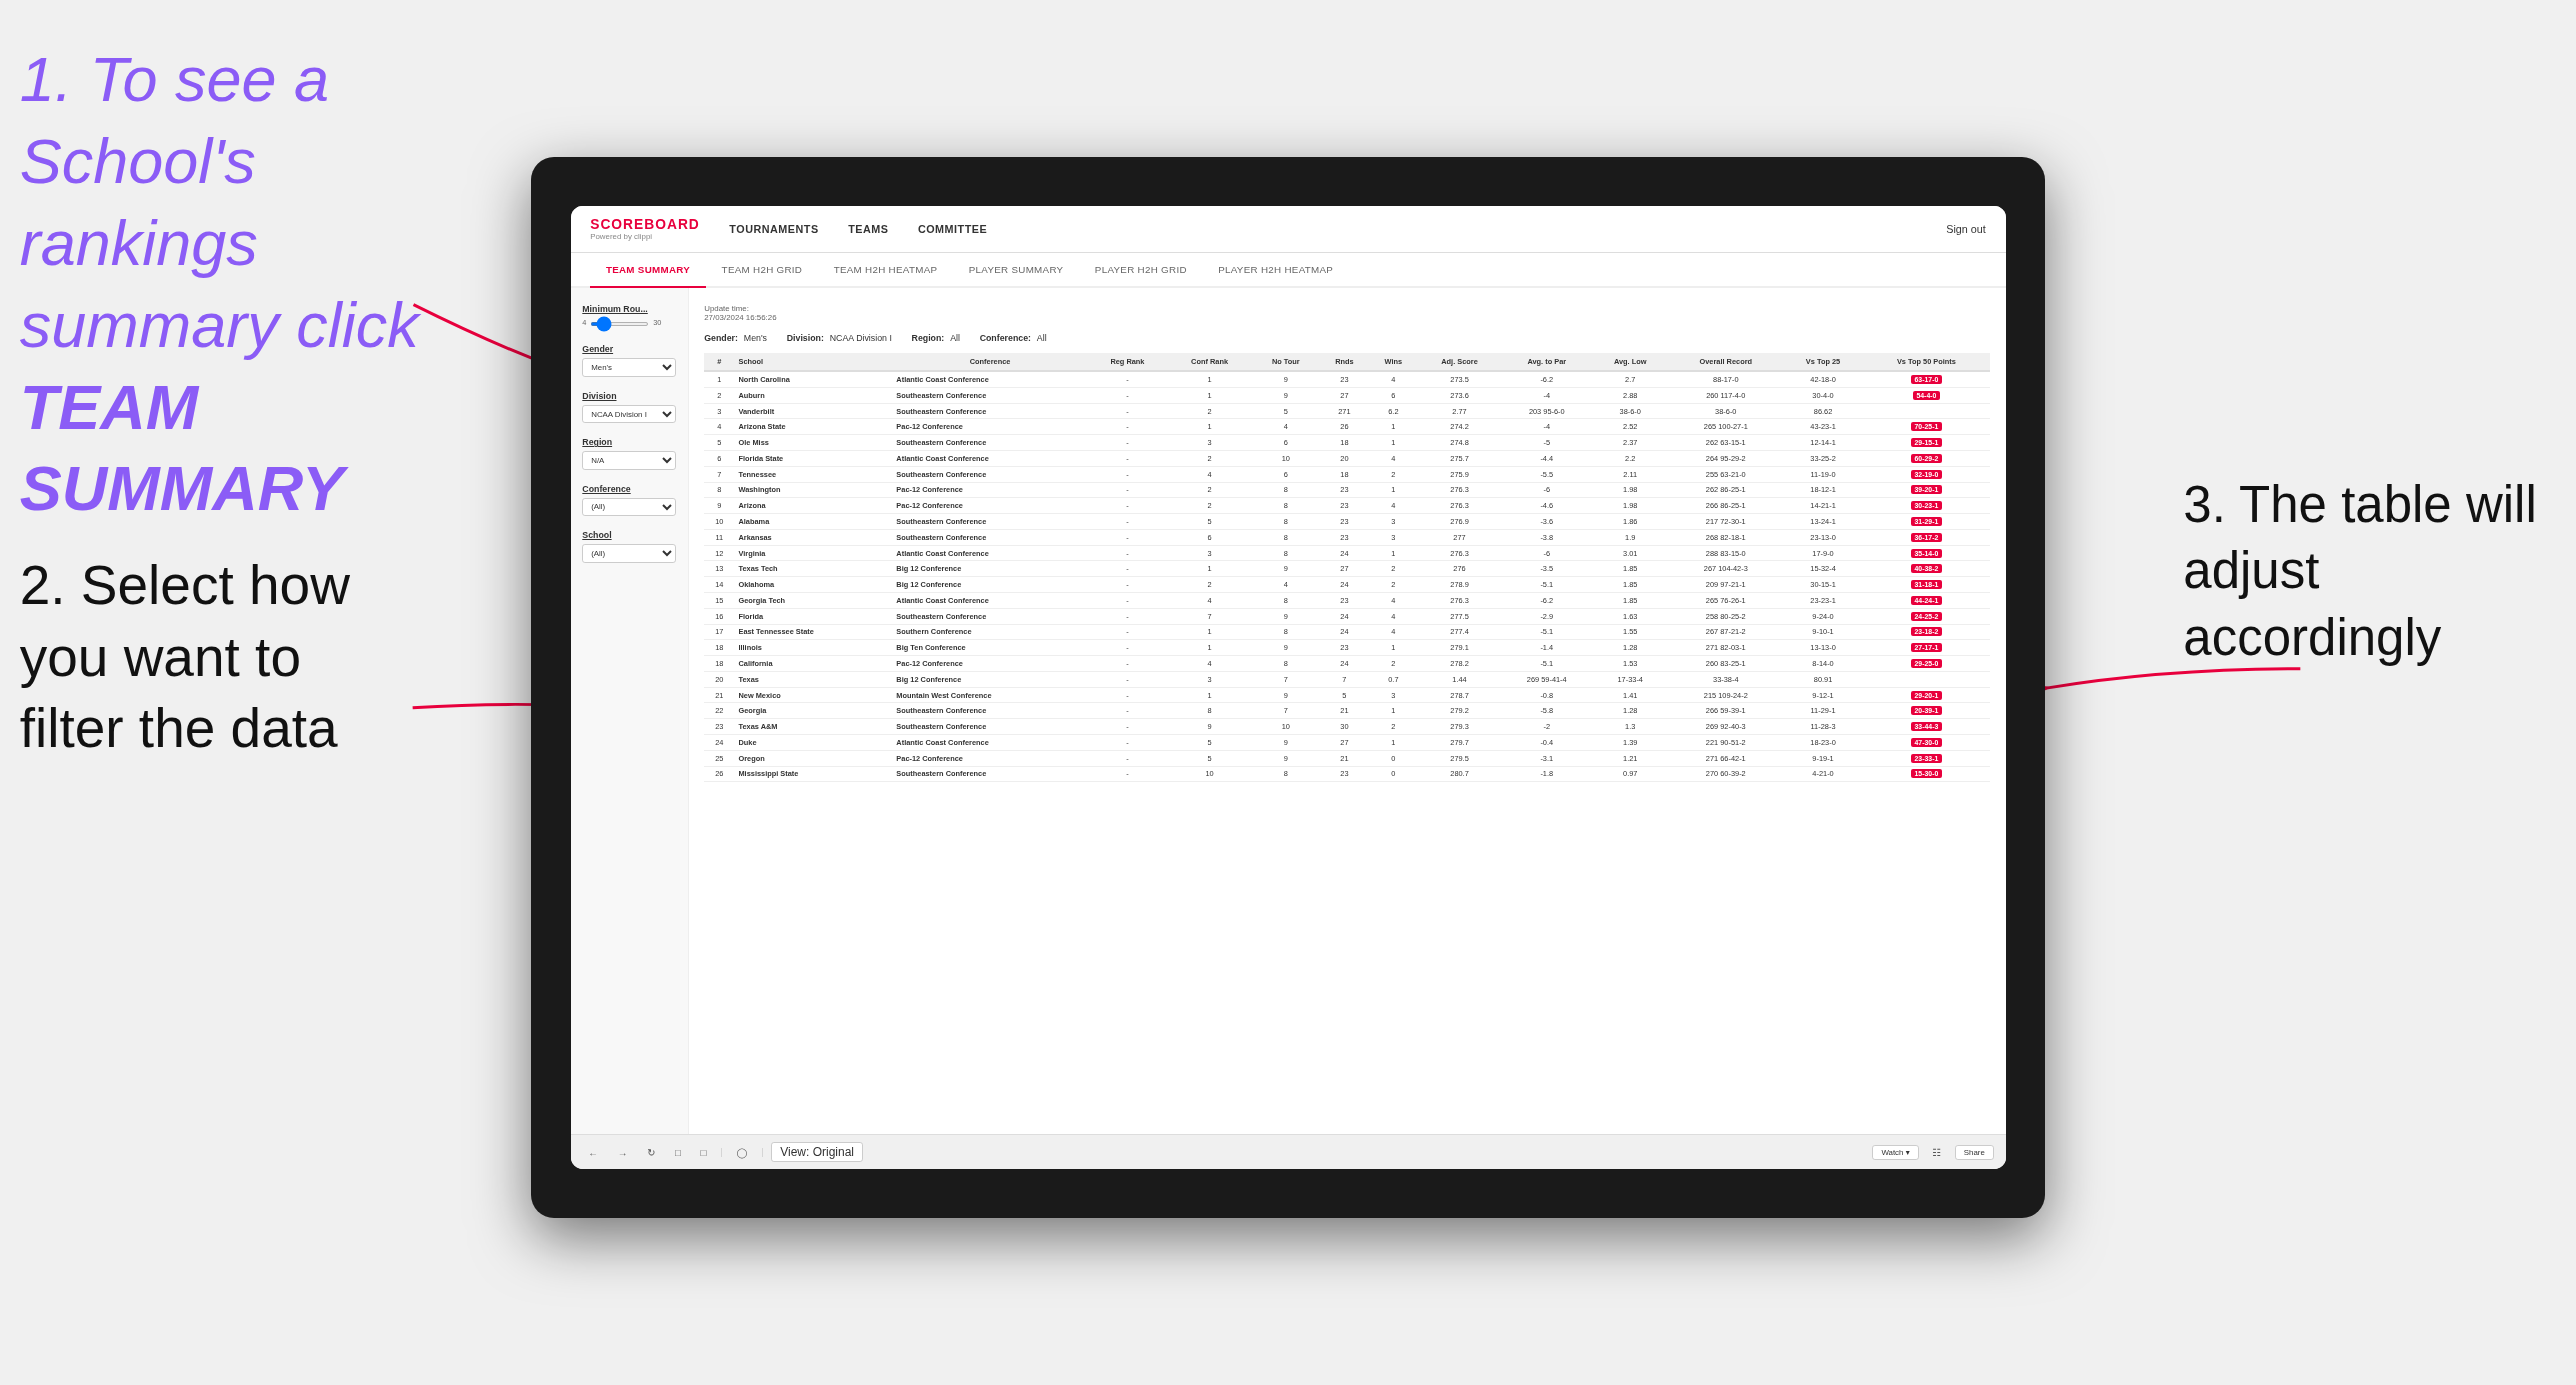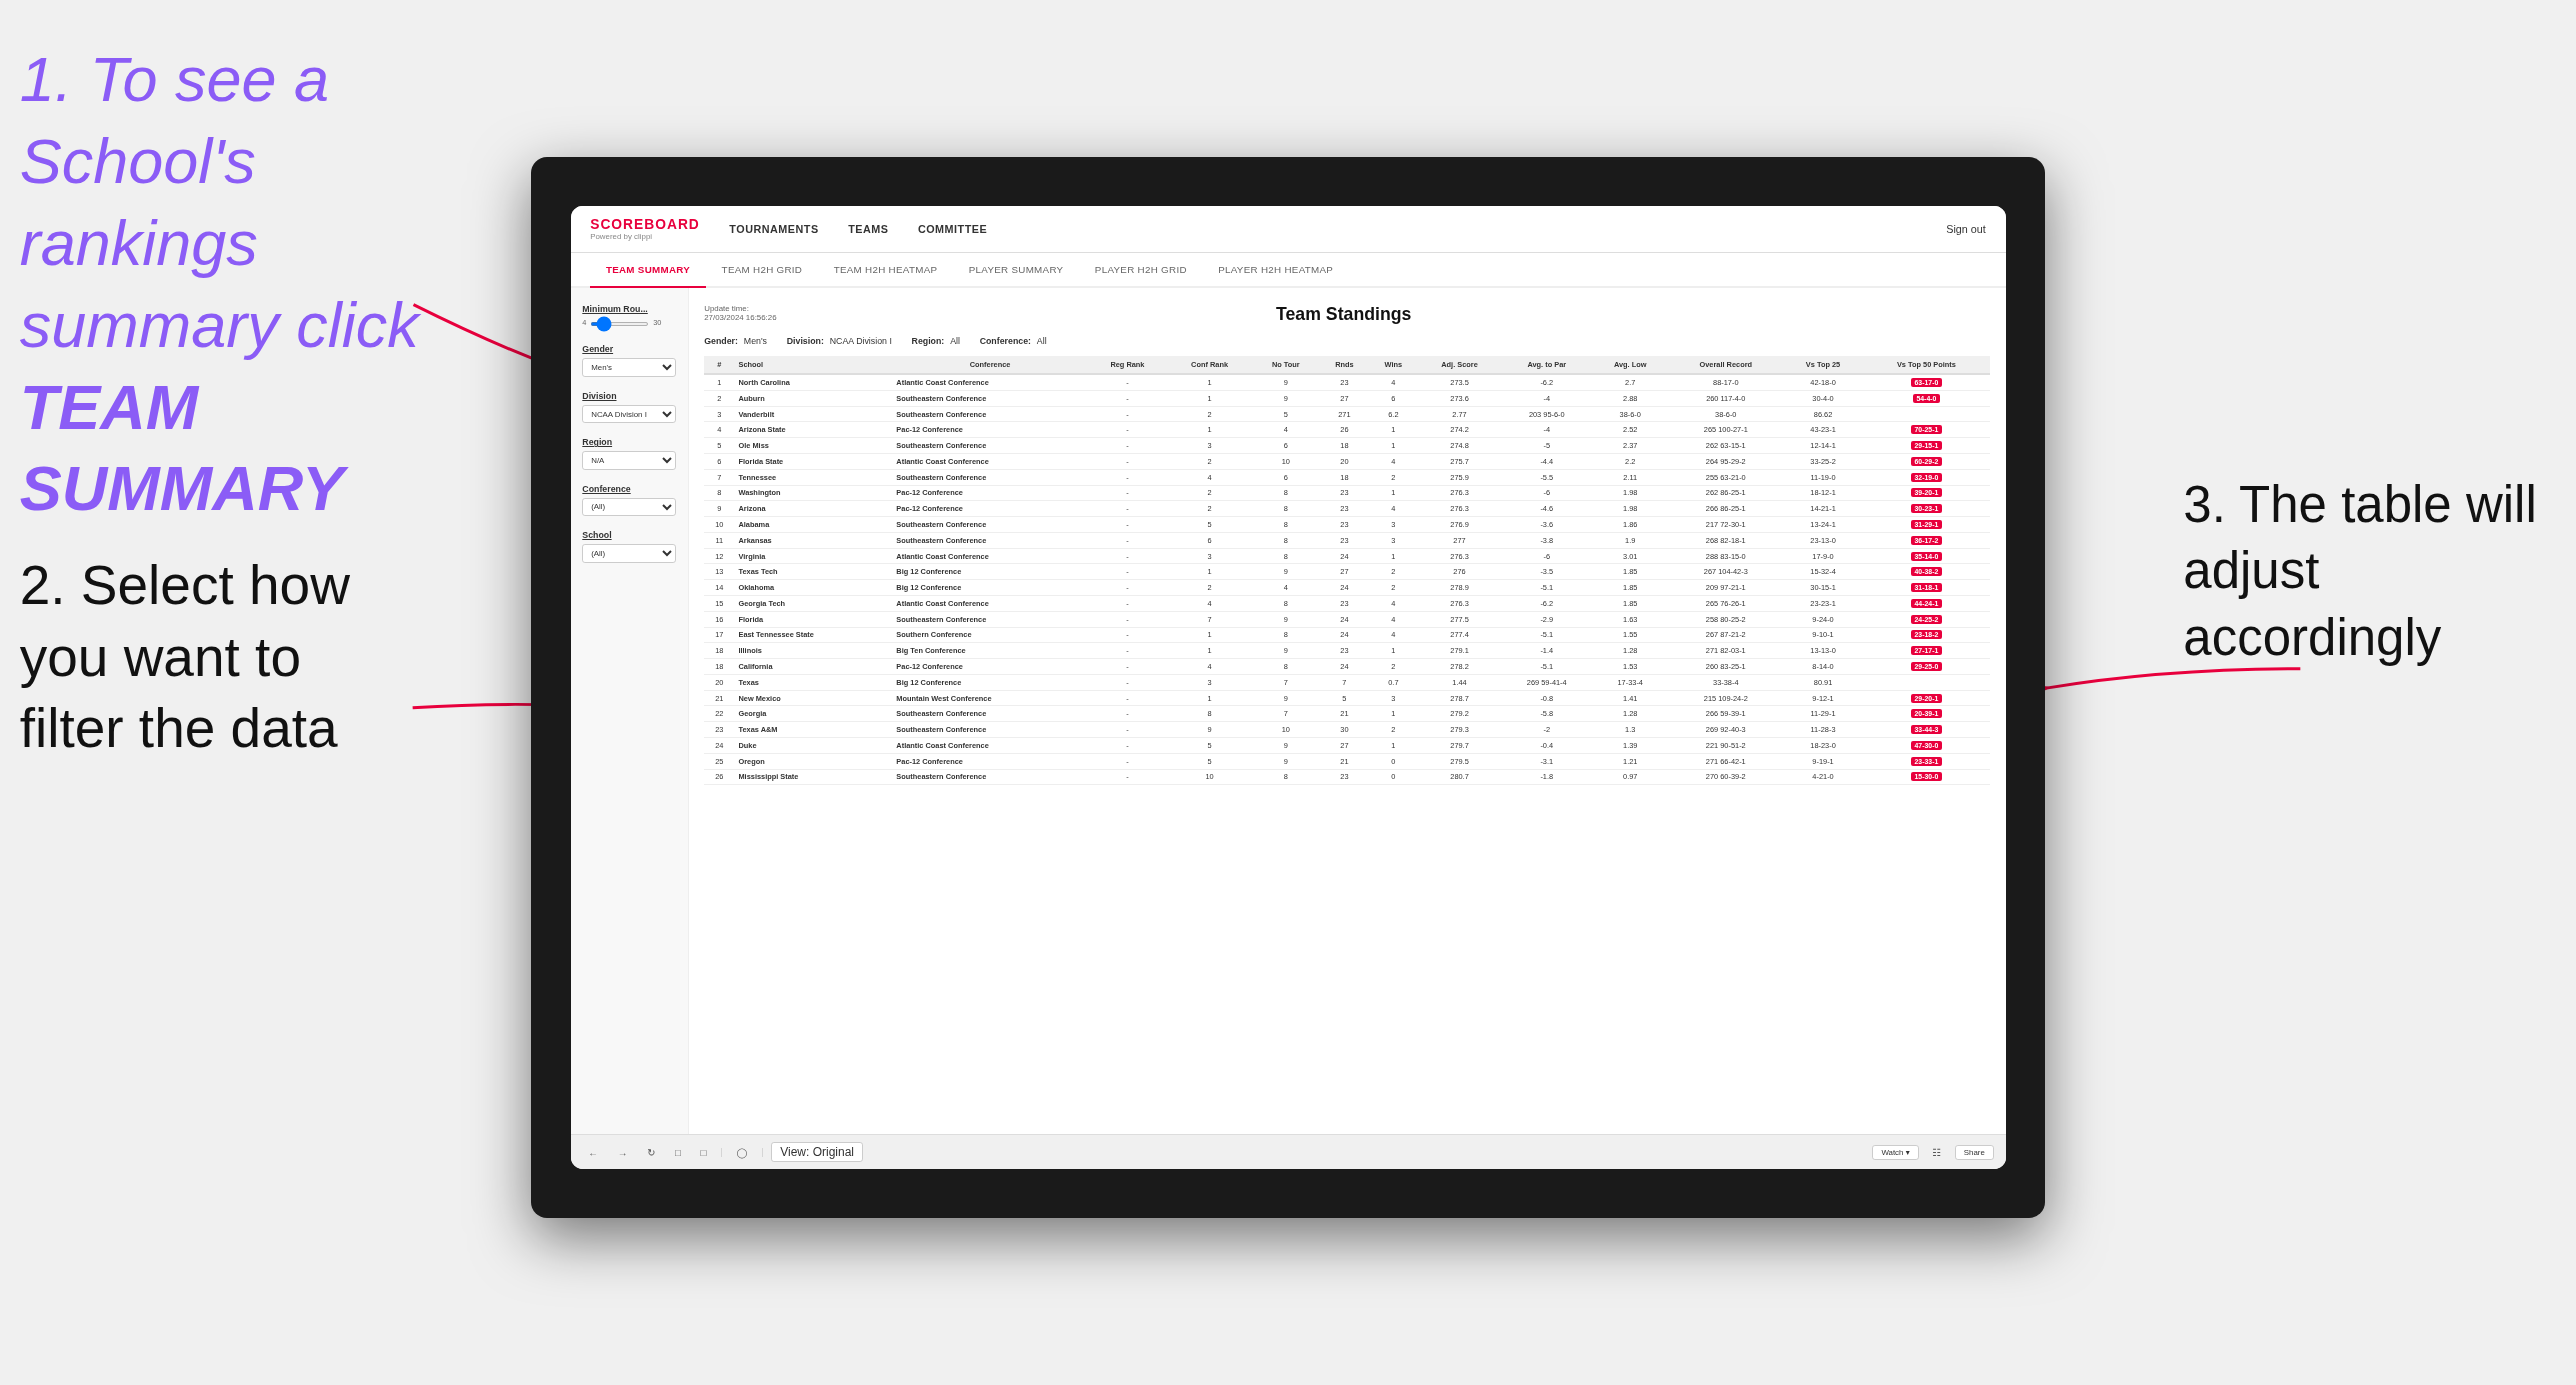--- a/index.html
+++ b/index.html
@@ -47,21 +47,21 @@
     }
 
     
     .tablet {
       position: absolute;
       top: 157px;
       left: 531px;
       width: 1514px;
       height: 1061px;
       background: #1a1a1a;
-      border-radius: 16px;
+      border-radius: 23px;
       box-shadow: 0 19.7px 59px rgba(0,0,0,0.5);
       display: flex;
       align-items: center;
       justify-content: center;
     }
 
     .tablet-screen {
       width: 1435px;
       height: 963px;
       background: #fff;
@@ -415,21 +415,20 @@
           </select>
         </div>
       </div>
 
       <div class="main-area">
         <div class="table-header-area">
           <div>
             <div class="update-time">Update time:</div>
             <div class="update-time">27/03/2024 16:56:26</div>
           </div>
-          <div class="table-title">Team Standings</div>
           <div style="width:79px;"></div>
         </div>
 
         <div class="filter-row">
           <div class="filter-item">
             <span class="filter-label">Gender:</span>
             <span class="filter-value">Men's</span>
           </div>
           <div class="filter-item">
             <span class="filter-label">Division:</span>

